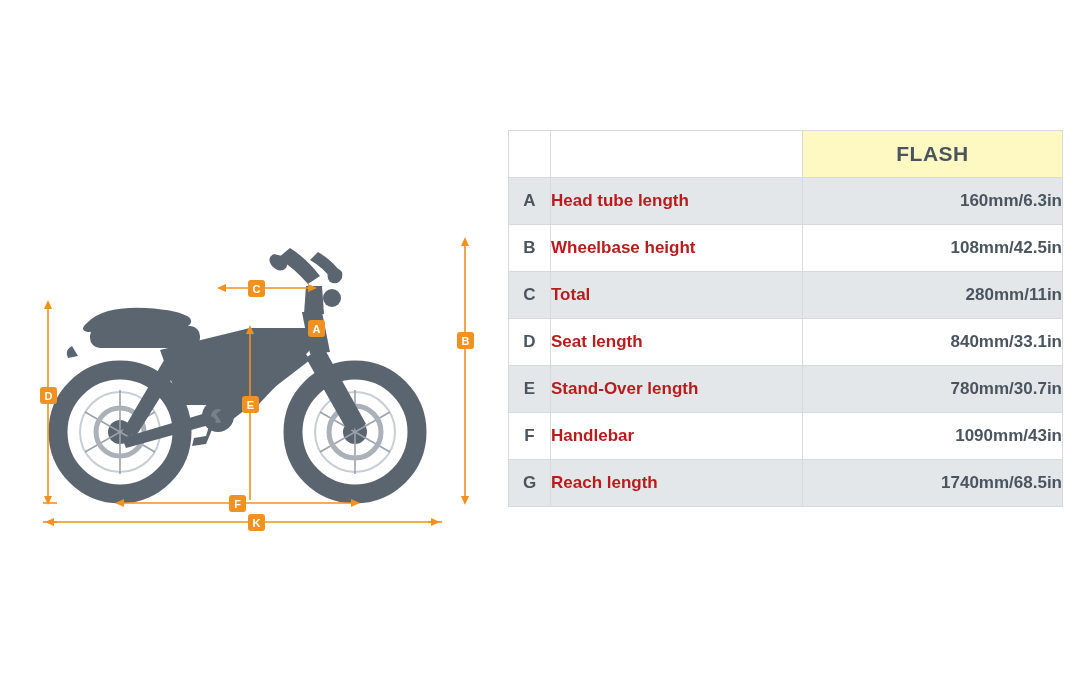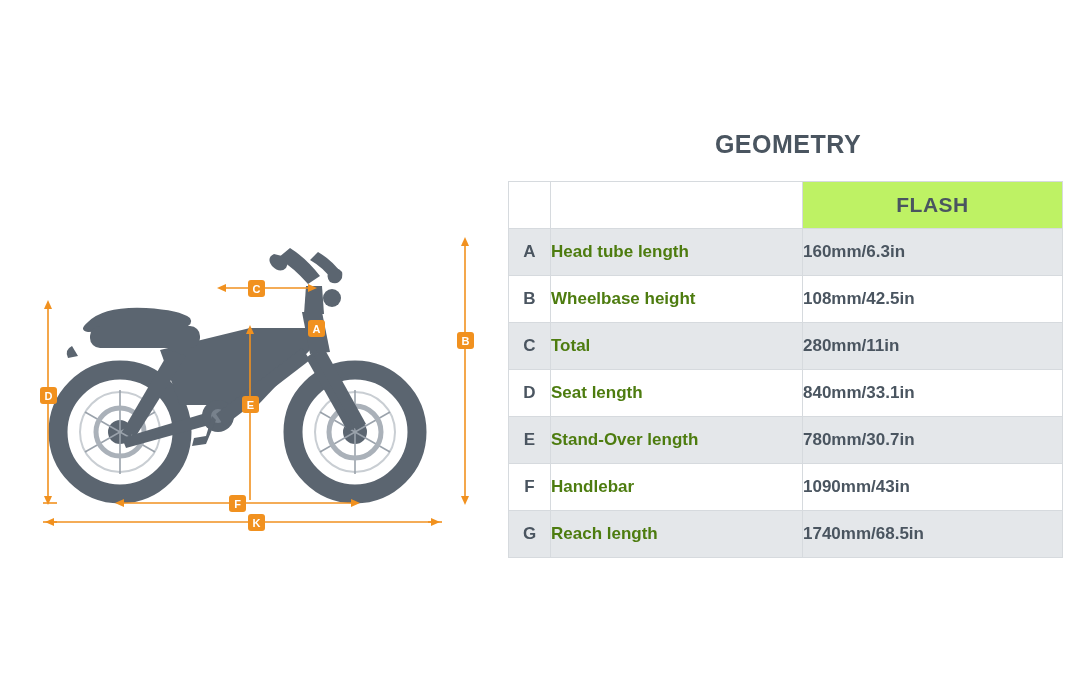--- a/index.html
+++ b/index.html
@@ -60,41 +60,41 @@
     padding: 0;
     height: 46px;
     vertical-align: middle;
   }
   .col-letter { width: 42px; }
   .col-label  { width: 252px; }
   .col-value  { width: 260px; }
 
   .hdr-blank { background: #ffffff; border-bottom: 1px solid #d6dade; }
   .hdr-model {
-    background: #bef264;
+    background: #fef9c3;
     text-align: center;
     font-size: 21px;
     font-weight: bold;
     color: #4a5560;
     letter-spacing: 0.5px;
   }
   .cell-letter {
     text-align: center;
     font-size: 17px;
     font-weight: bold;
     color: #4a5560;
   }
   .cell-label {
     padding-left: 22px;
     font-size: 17px;
     font-weight: bold;
-    color: #4d7c0f;
+    color: #b91c1c;
   }
   .cell-value {
-    text-align: left;
+    text-align: right;
     font-size: 17px;
     font-weight: bold;
     color: #4a5560;
   }
   tr.shaded td { background: #e4e7ea; }
   tr.plain td { background: #ffffff; }
 
   
 </style>
 </head>
@@ -220,21 +220,20 @@
         <text x="227.5" y="307.5" text-anchor="middle" font-family="Liberation Sans, sans-serif" font-size="11" font-weight="bold" fill="#ffffff">F</text>
       </g>
       <g>
         <rect x="238" y="314" width="17" height="17" rx="3" fill="#f1911f"></rect>
         <text x="246.5" y="326.5" text-anchor="middle" font-family="Liberation Sans, sans-serif" font-size="11" font-weight="bold" fill="#ffffff">K</text>
       </g>
     </svg>
   </div>
 
   <div class="table-panel">
-    <h1 class="geo-title">GEOMETRY</h1>
 
     <table class="geo">
       <colgroup>
         <col class="col-letter">
         <col class="col-label">
         <col class="col-value">
       </colgroup>
       <thead>
         <tr>
           <th class="hdr-blank"></th>

